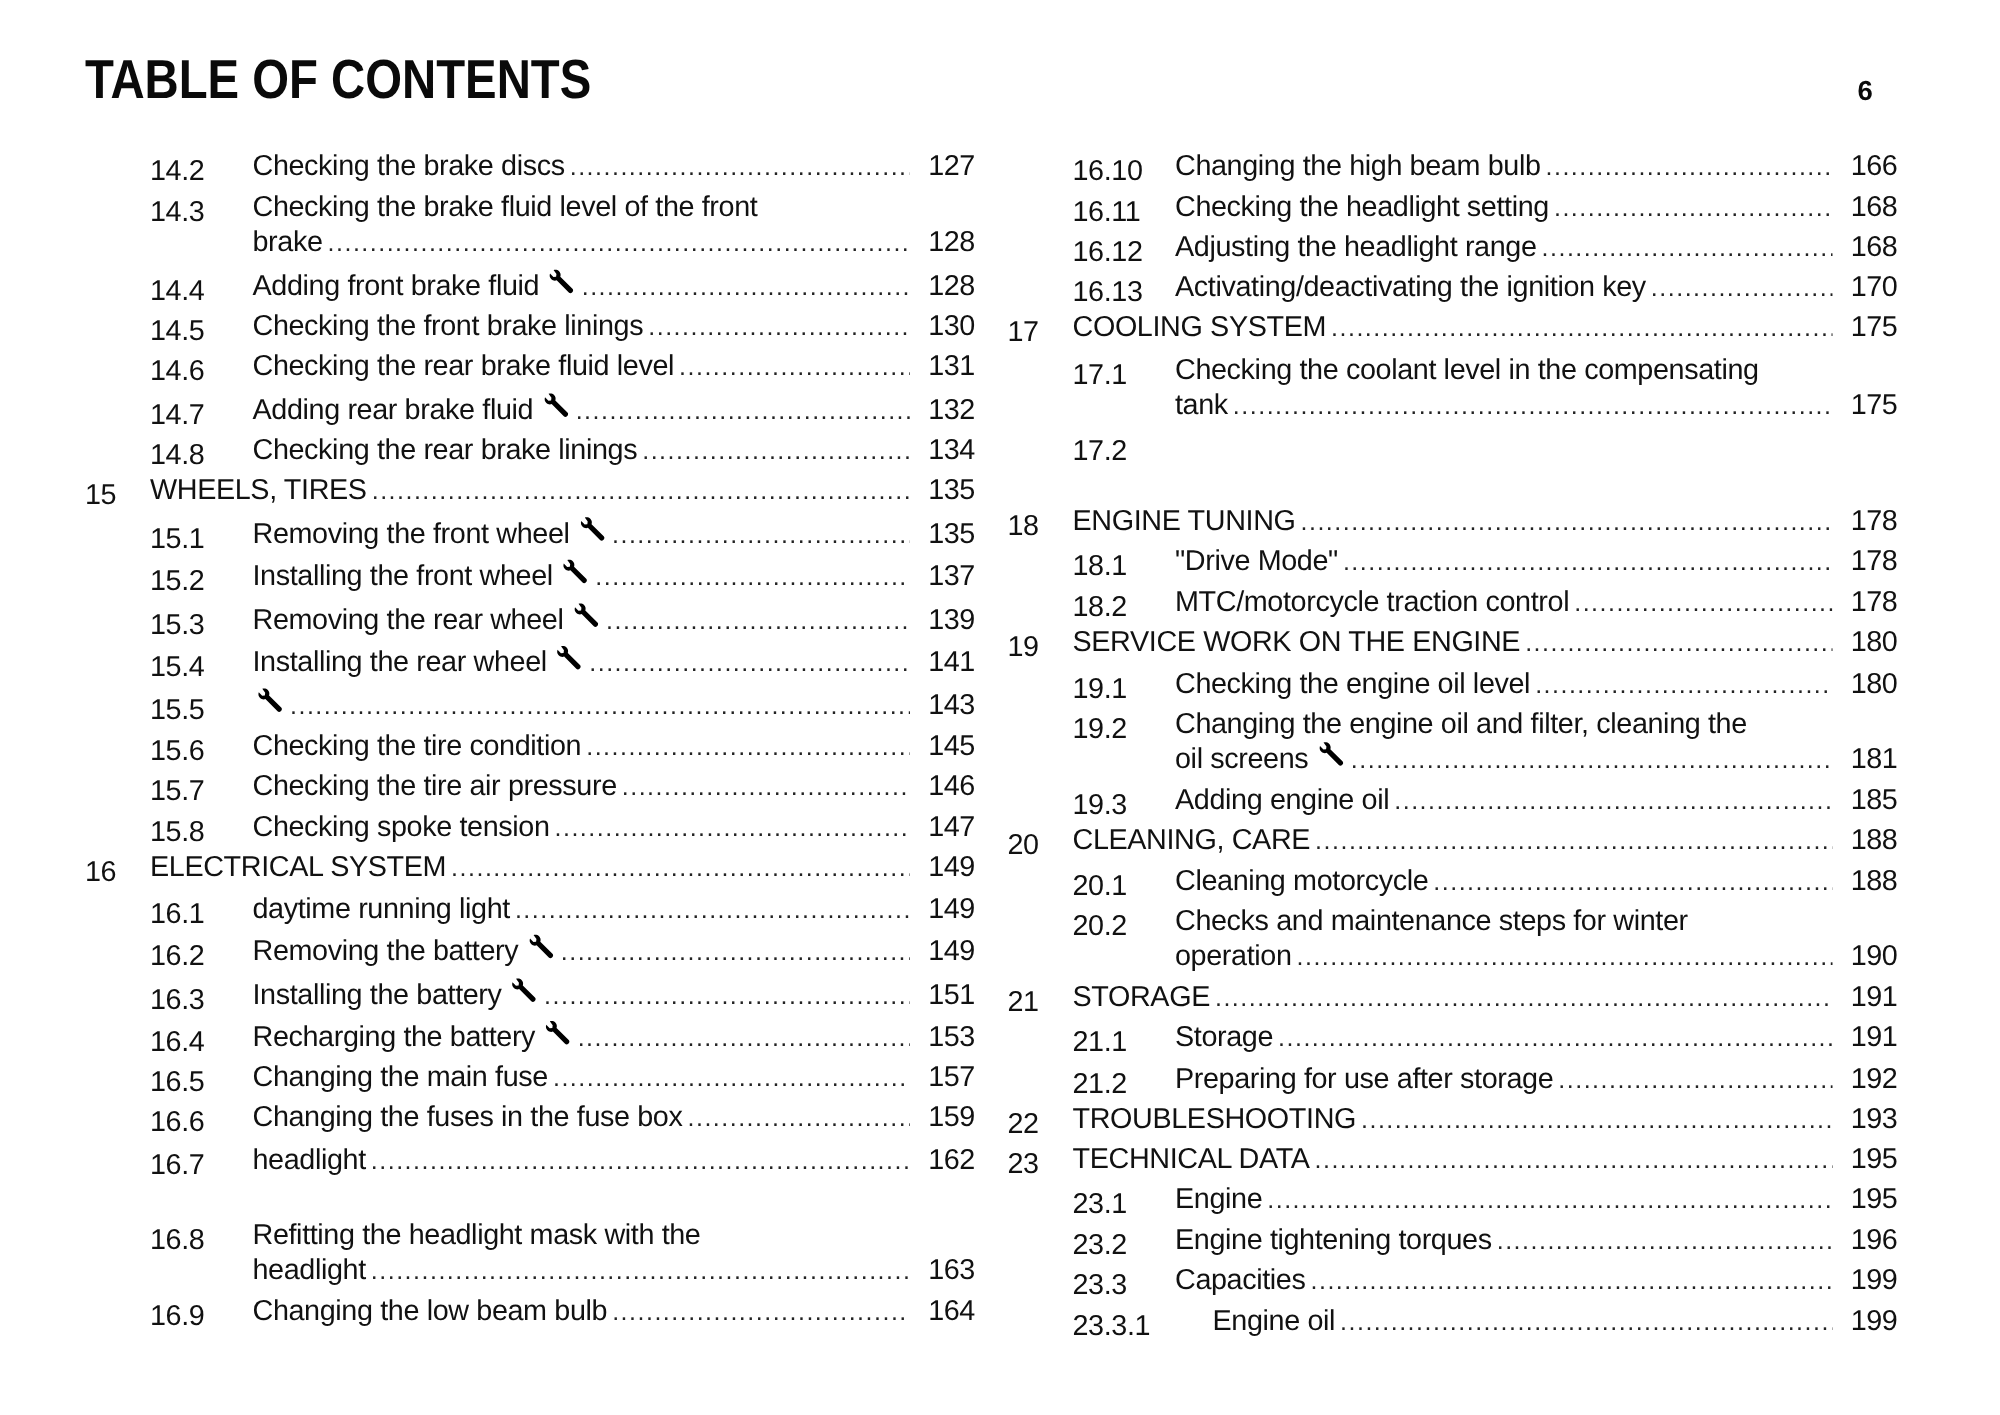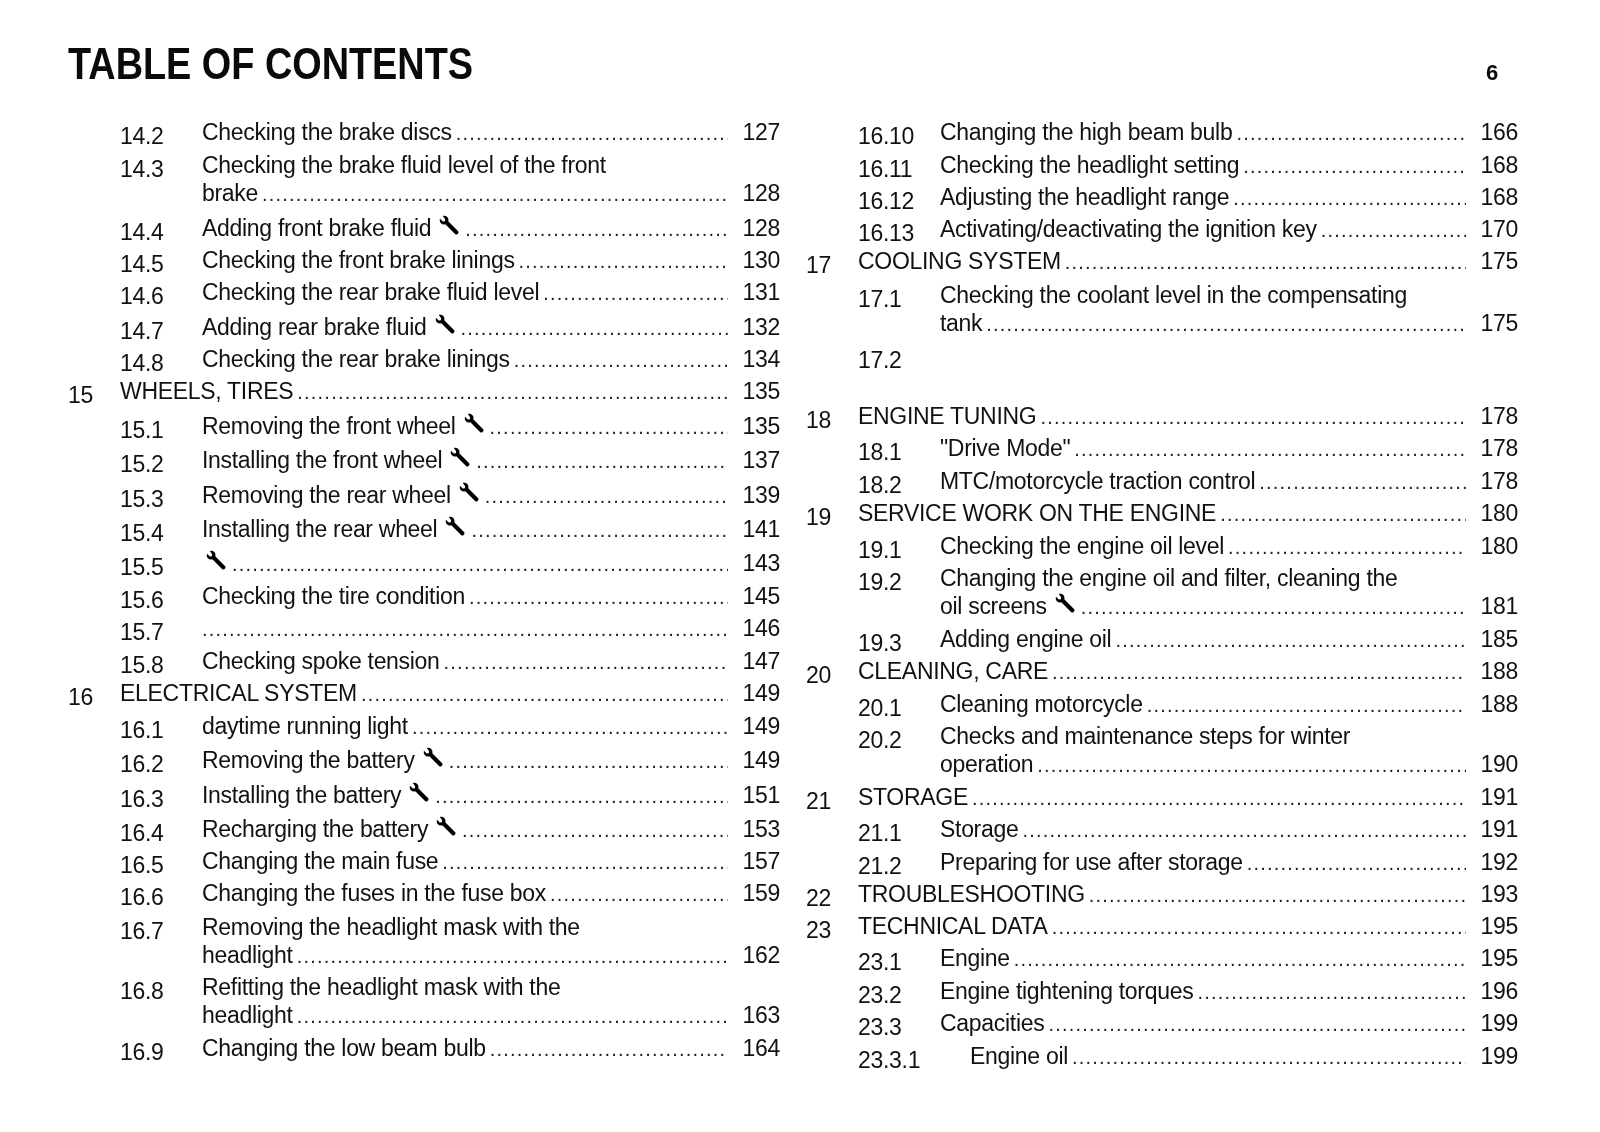--- a/index.html
+++ b/index.html
@@ -250,20 +250,21 @@
       <span class="num">15.6</span>
       <div class="row">
         <span class="title-text">Checking the tire condition</span>
         <span class="dots"></span>
         <span class="page">145</span>
       </div>
     </div>
     <div class="entry lvl2" style="position: absolute; left: 0px; right: 0px; top: 500px;">
       <span class="num">15.7</span>
       <div class="row">
+        <span class="title-text">Checking the tire air pressure</span>
         <span class="dots"></span>
         <span class="page">146</span>
       </div>
     </div>
     <div class="entry lvl2" style="position: absolute; left: 0px; right: 0px; top: 533px;">
       <span class="num">15.8</span>
       <div class="row">
         <span class="title-text">Checking spoke tension</span>
         <span class="dots"></span>
         <span class="page">147</span>
@@ -335,21 +336,20 @@
     <div class="entry lvl2" style="position: absolute; left: 0px; right: 0px; top: 765px;">
       <span class="num">16.6</span>
       <div class="row">
         <span class="title-text">Changing the fuses in the fuse box</span>
         <span class="dots"></span>
         <span class="page">159</span>
       </div>
     </div>
     <div class="entry lvl2" style="position: absolute; left: 0px; right: 0px; top: 799px;">
       <span class="num">16.7</span>
-      <span class="wrap-first">Removing the headlight mask with the</span>
       <div class="row">
         <span class="title-text">headlight</span>
         <span class="dots"></span>
         <span class="page">162</span>
       </div>
     </div>
     <div class="entry lvl2" style="position: absolute; left: 0px; right: 0px; top: 859px;">
       <span class="num">16.8</span>
       <span class="wrap-first">Refitting the headlight mask with the</span>
       <div class="row">

